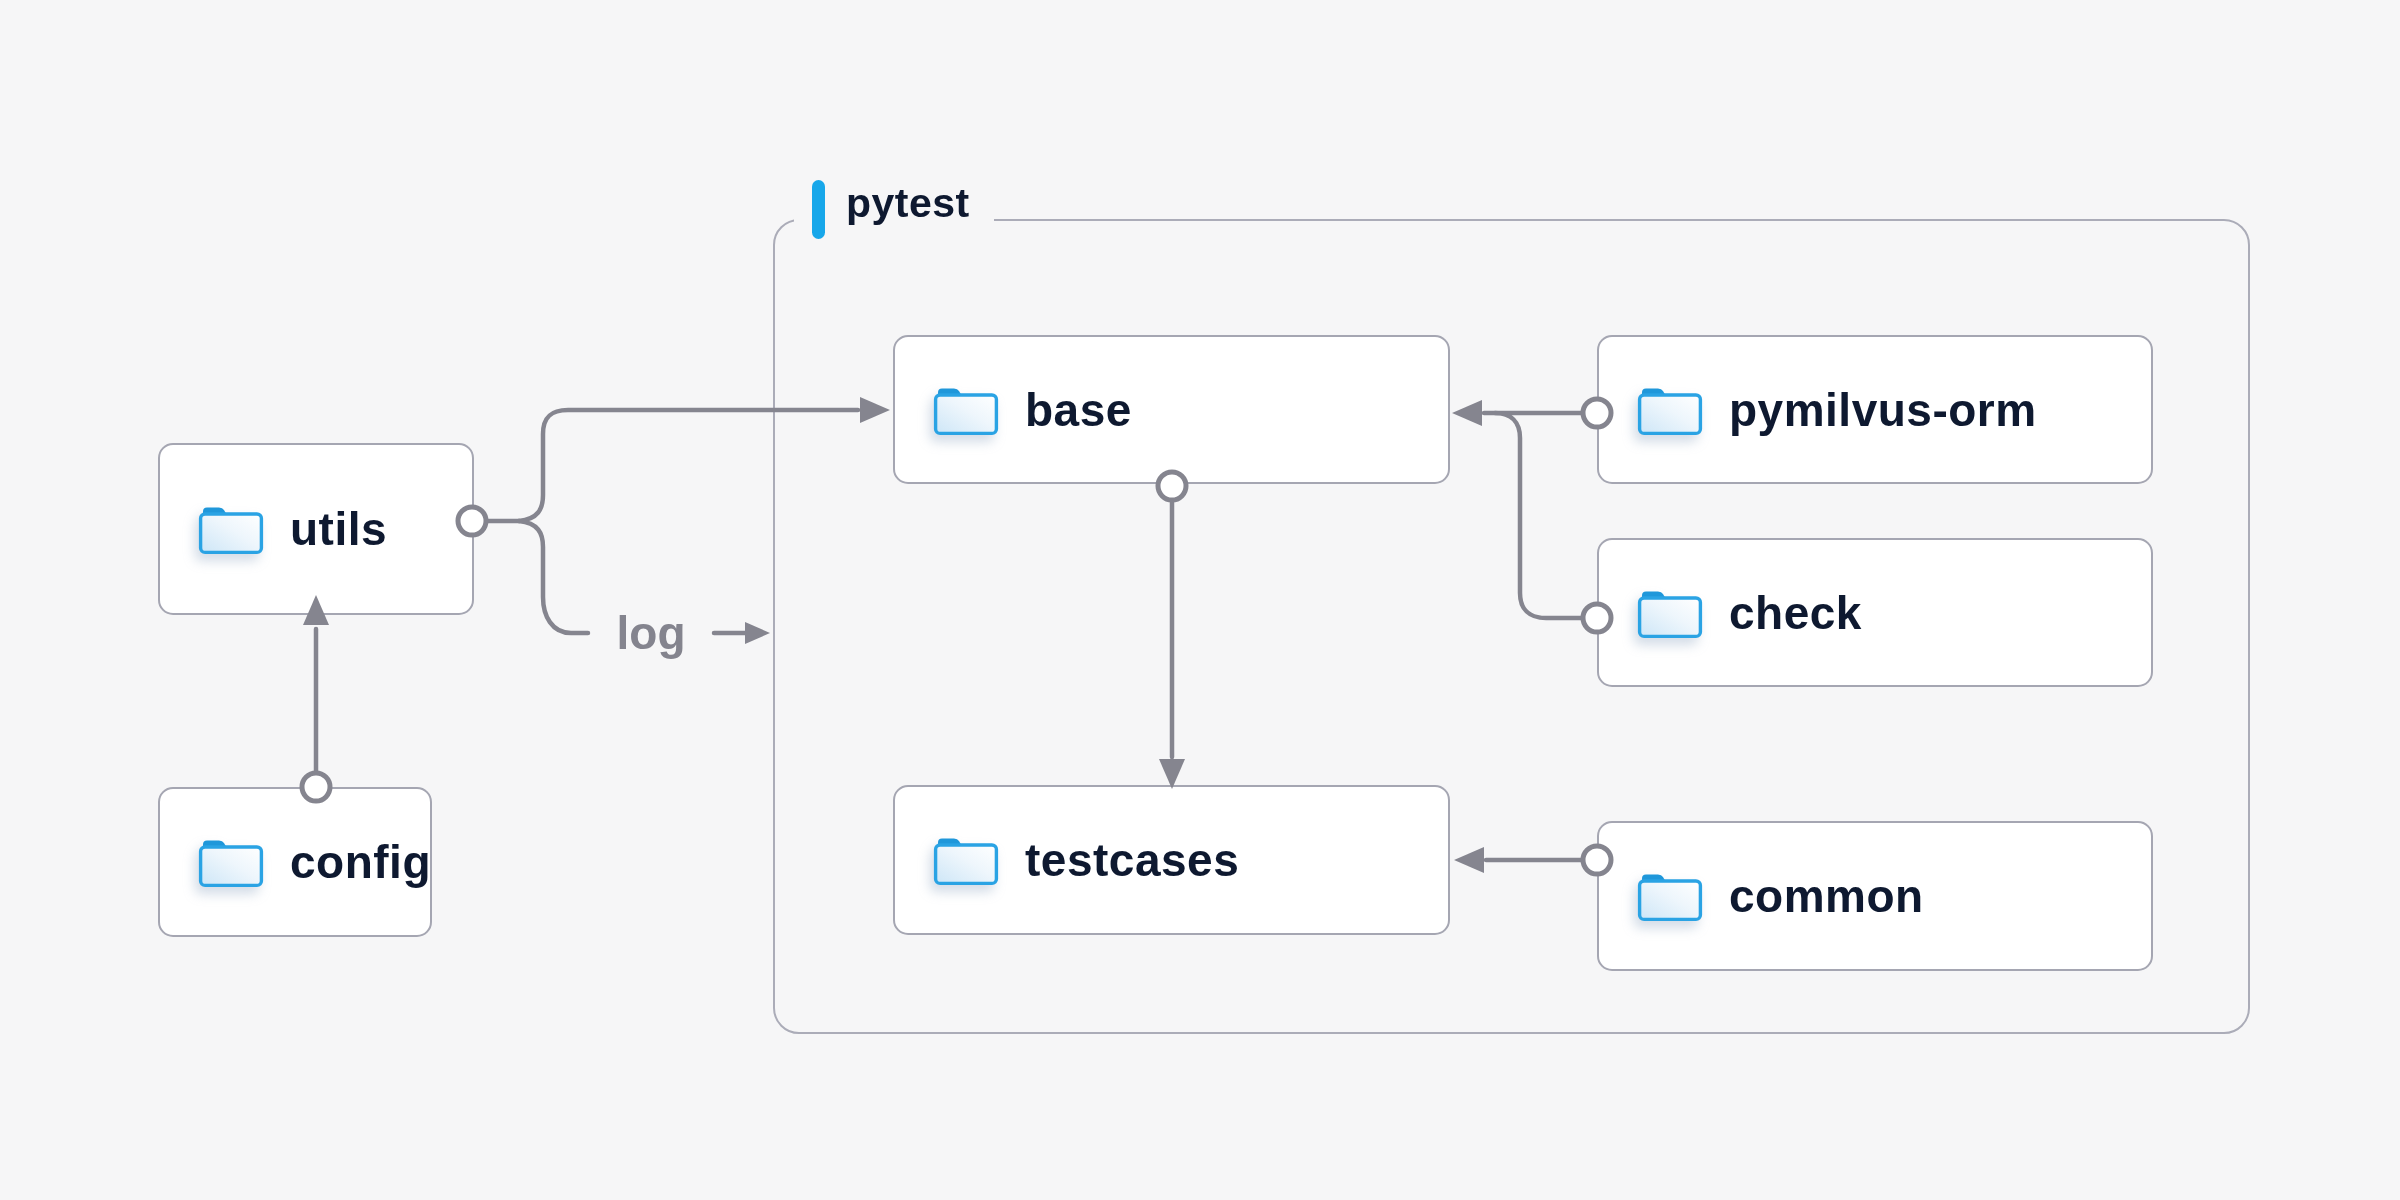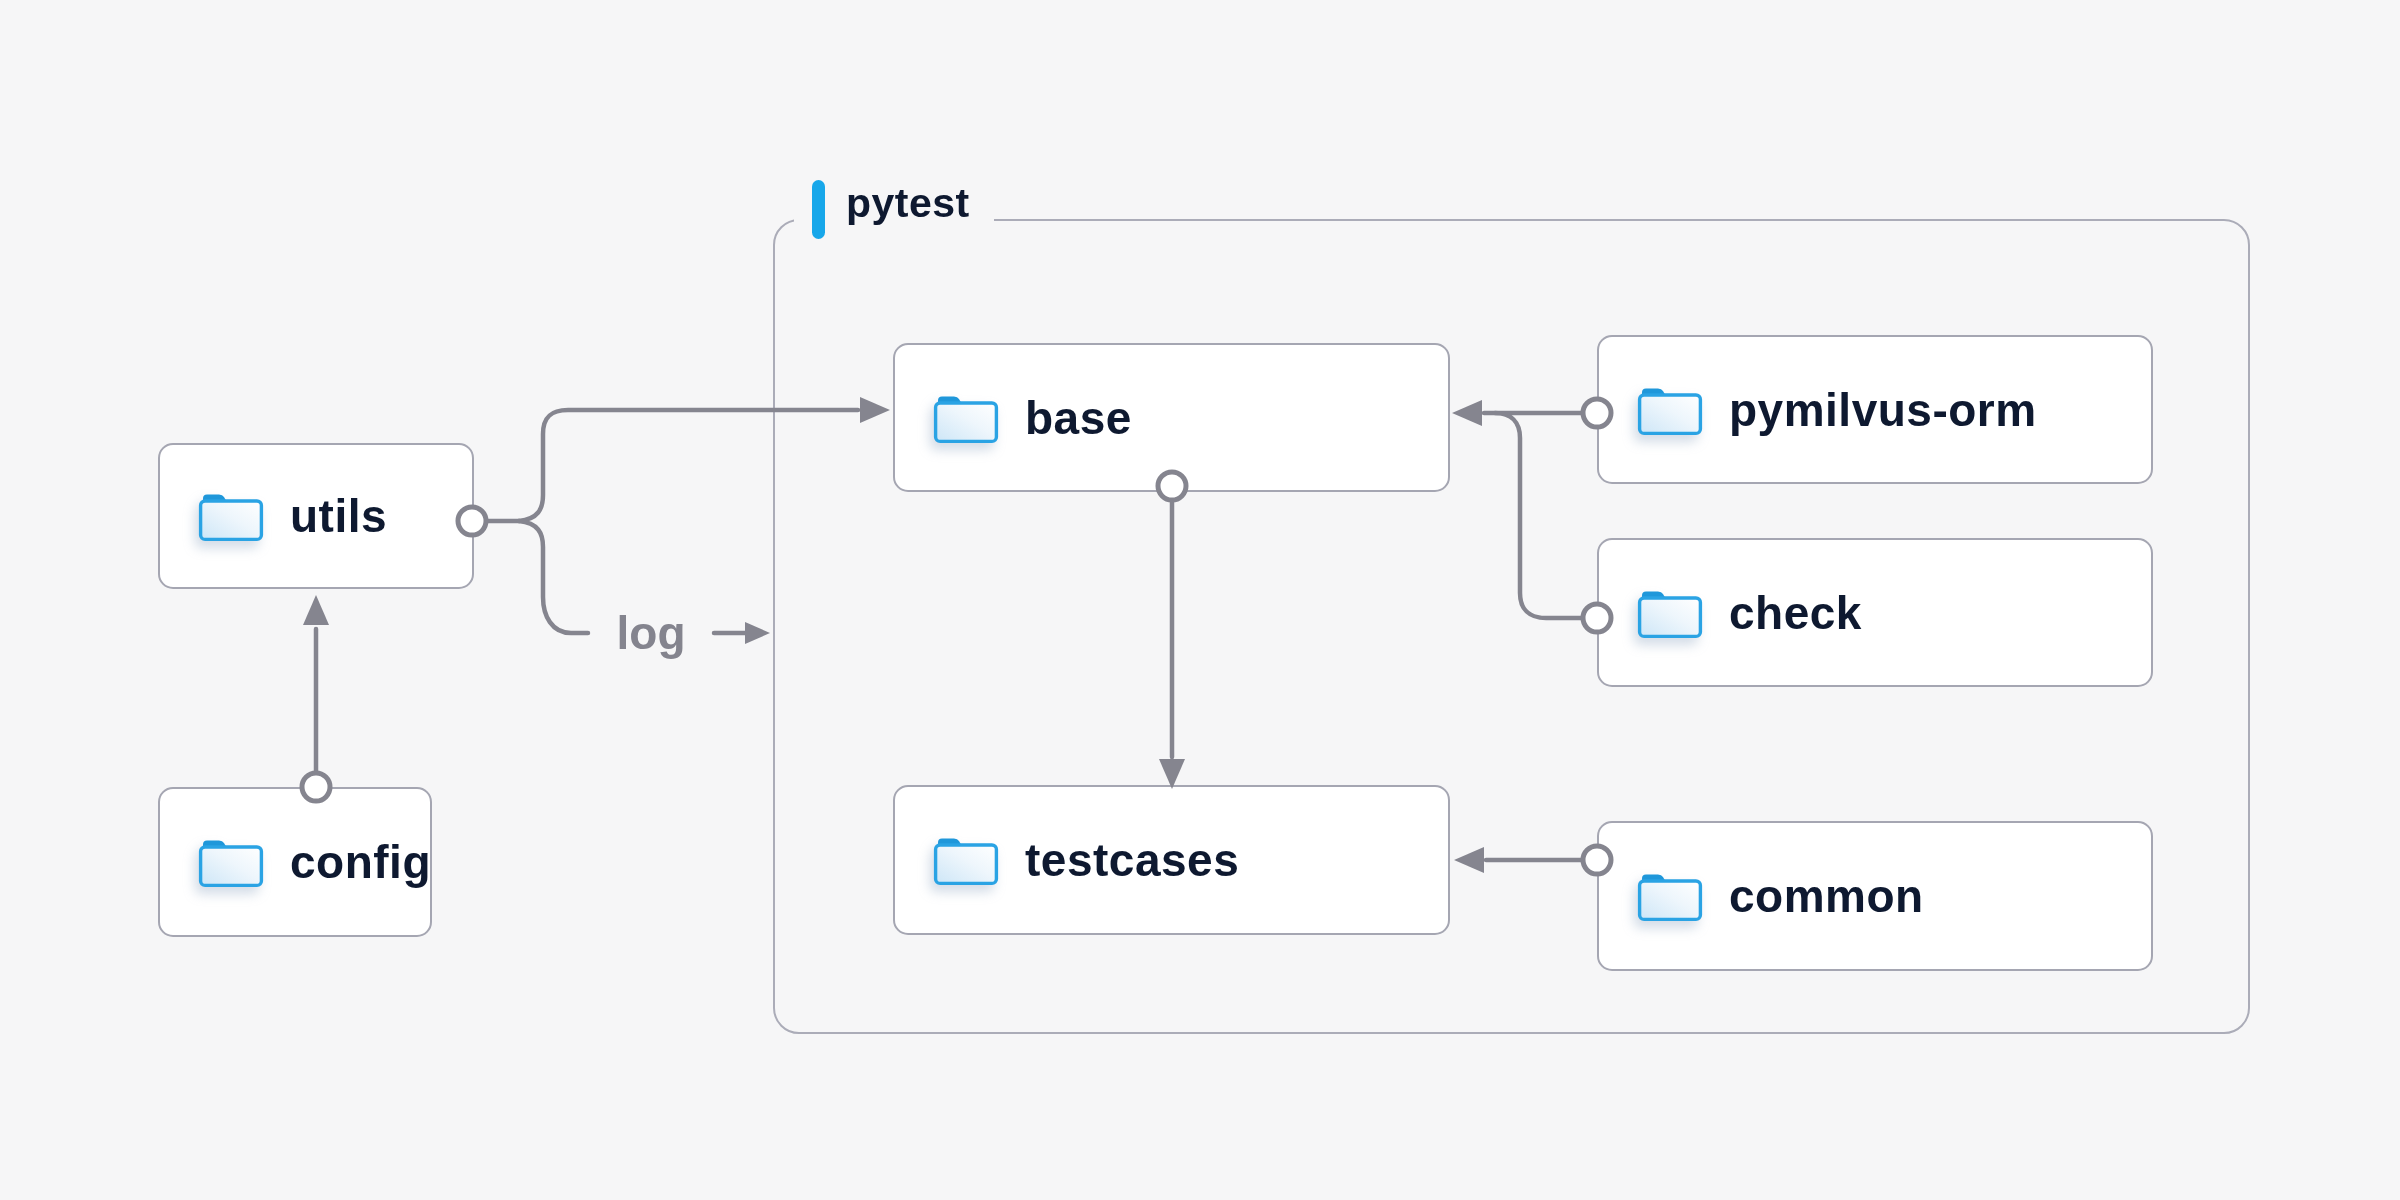--- a/index.html
+++ b/index.html
@@ -157,35 +157,35 @@
     <circle class="port" cx="1597" cy="413" r="14"></circle>
     <circle class="port" cx="1597" cy="618" r="14"></circle>
     <circle class="port" cx="1597" cy="860" r="14"></circle>
   </svg>
 
   <div class="group-label" style="left:794px; top:180px; height:78px;">
     <span class="accent-bar"></span>
     <span class="group-text">pytest</span>
   </div>
 
-  <div class="card" style="left:158px; top:443px; width:316px; height:146px;">
+  <div class="card" style="left:158px; top:443px; width:316px; height:172px;">
     <svg class="folder" viewBox="0 0 66 52">
         <use href="#folderIcon"></use>
       </svg>
     <span class="card-label">utils</span>
   </div>
 
   <div class="card" style="left:158px; top:787px; width:274px; height:150px;text-align:right;">
     <svg class="folder" viewBox="0 0 66 52">
         <use href="#folderIcon"></use>
       </svg>
     <span class="card-label">config</span>
   </div>
 
-  <div class="card" style="left:893px; top:343px; width:557px; height:149px;">
+  <div class="card" style="left:893px; top:335px; width:557px; height:149px;">
     <svg class="folder" viewBox="0 0 66 52">
         <use href="#folderIcon"></use>
       </svg>
     <span class="card-label">base</span>
   </div>
 
   <div class="card" style="left:1597px; top:335px; width:556px; height:149px;">
     <svg class="folder" viewBox="0 0 66 52">
         <use href="#folderIcon"></use>
       </svg>

